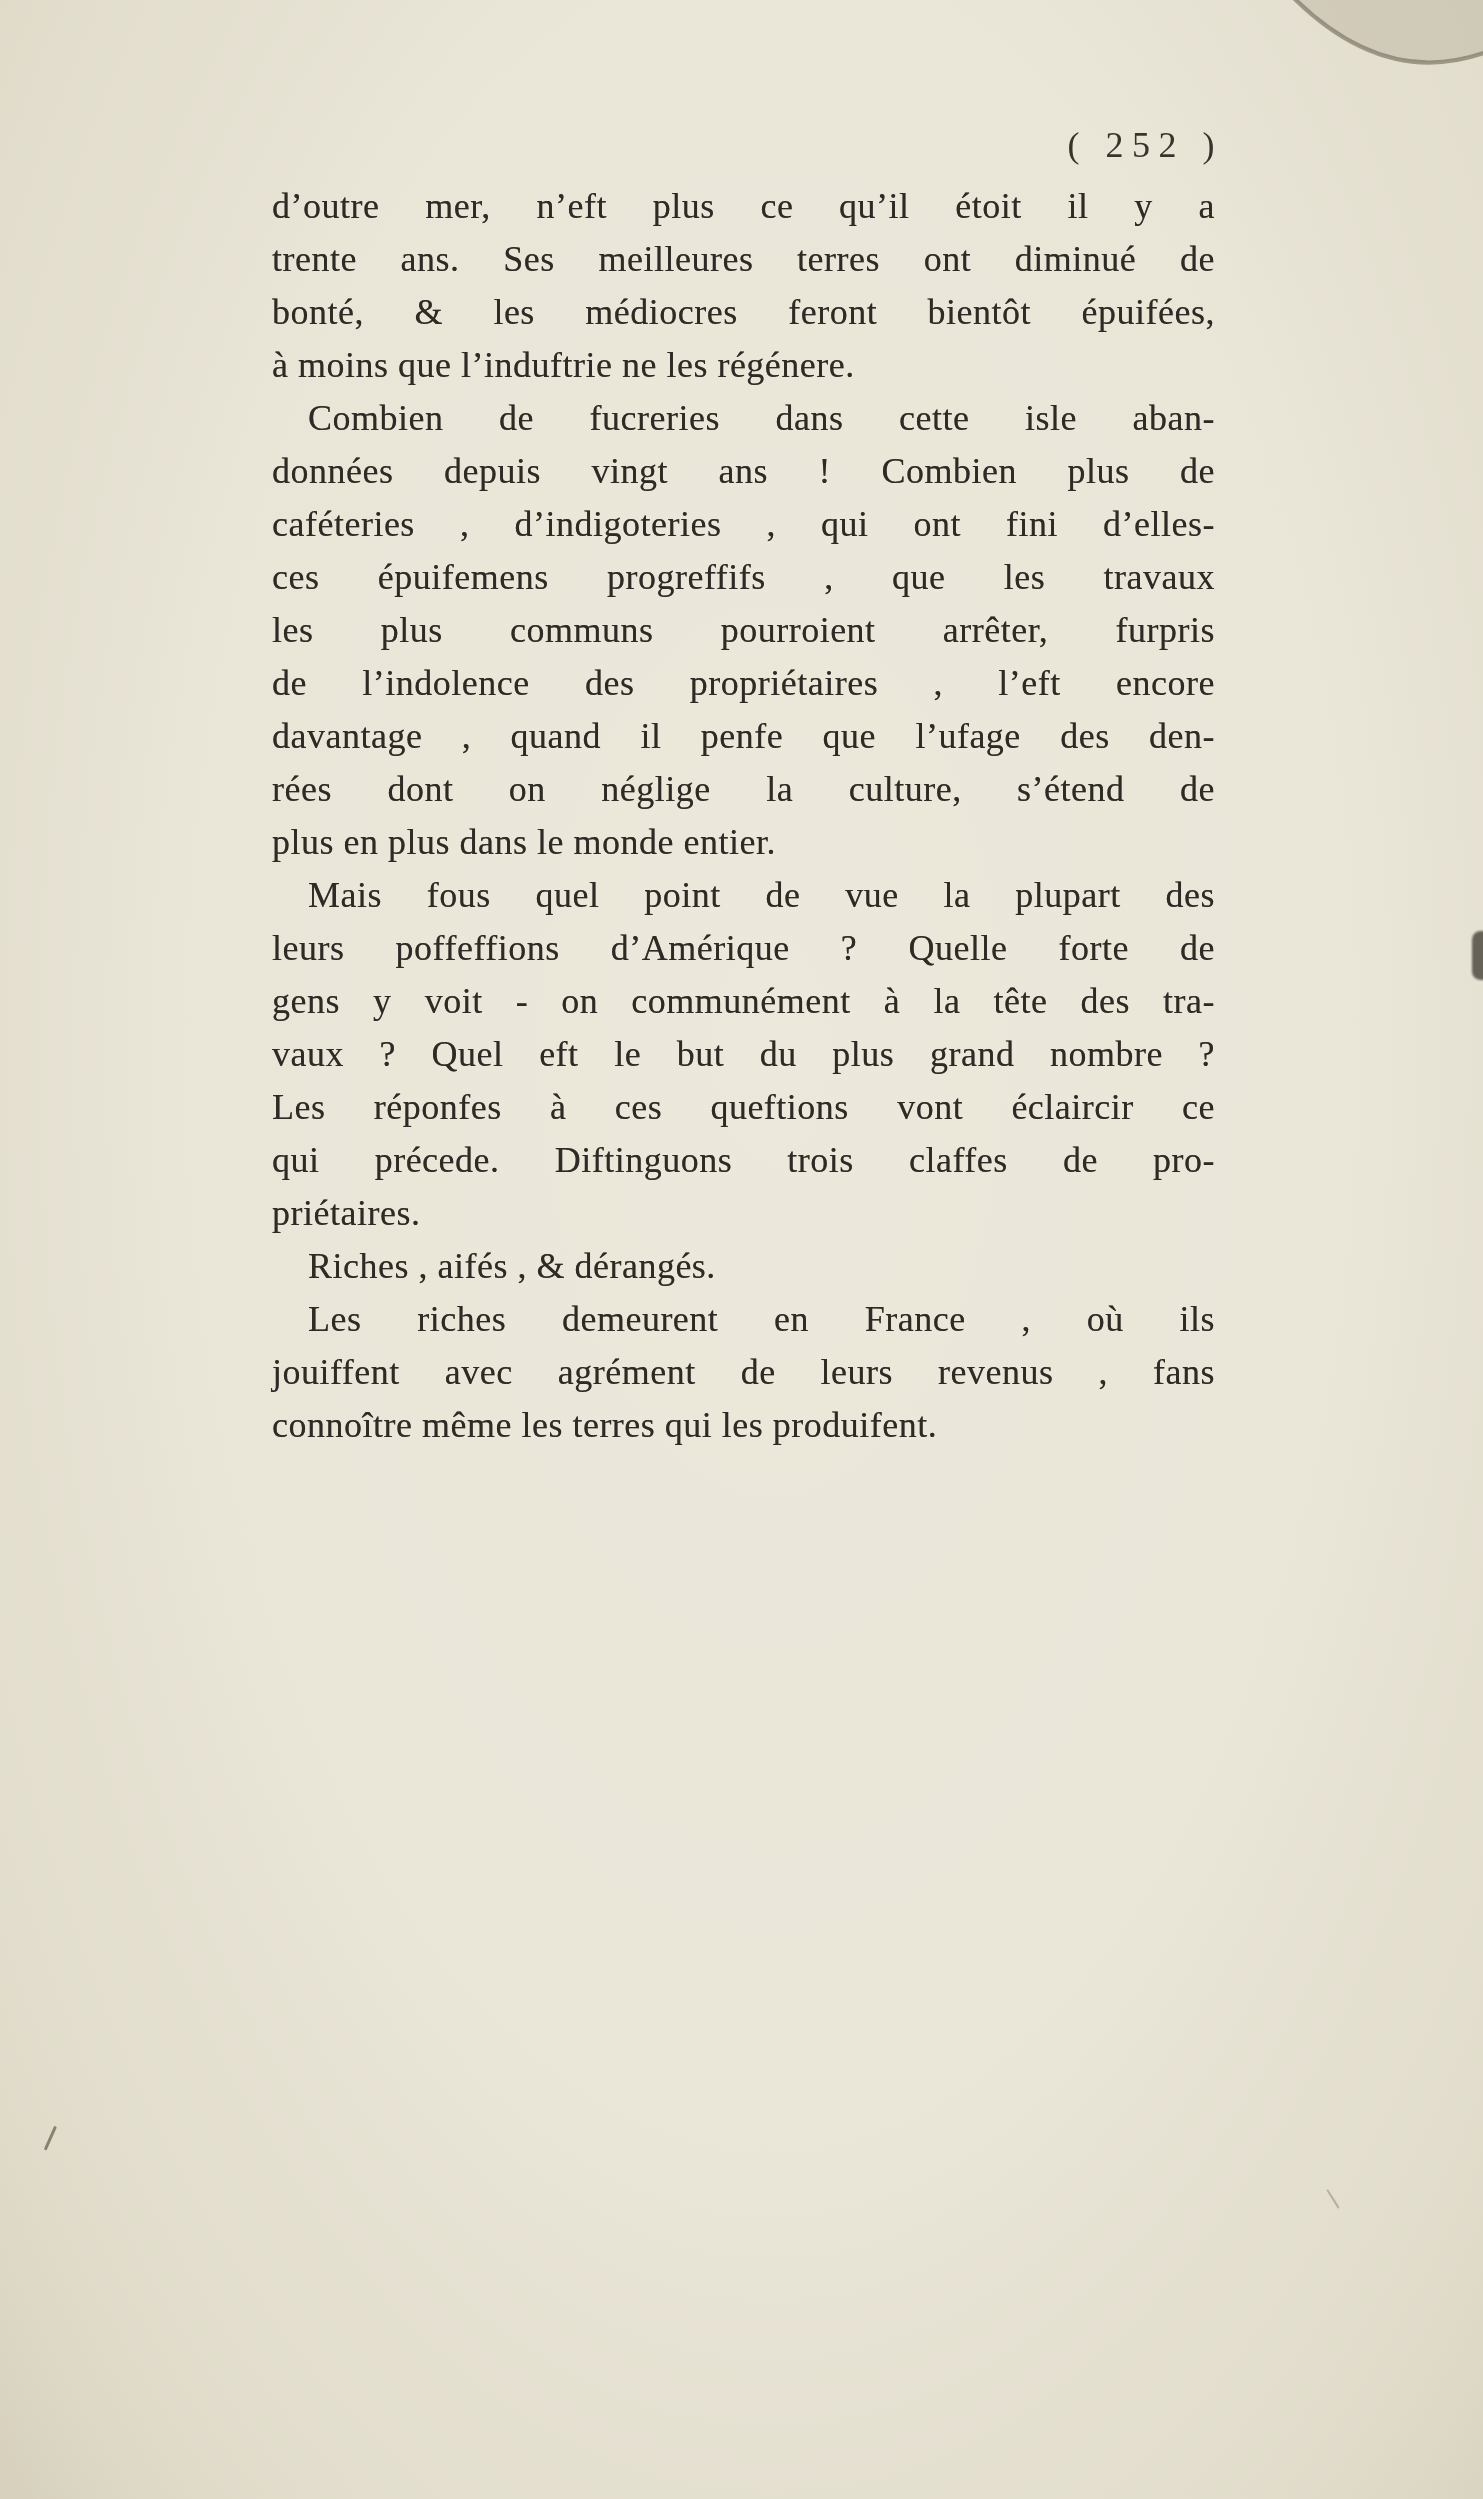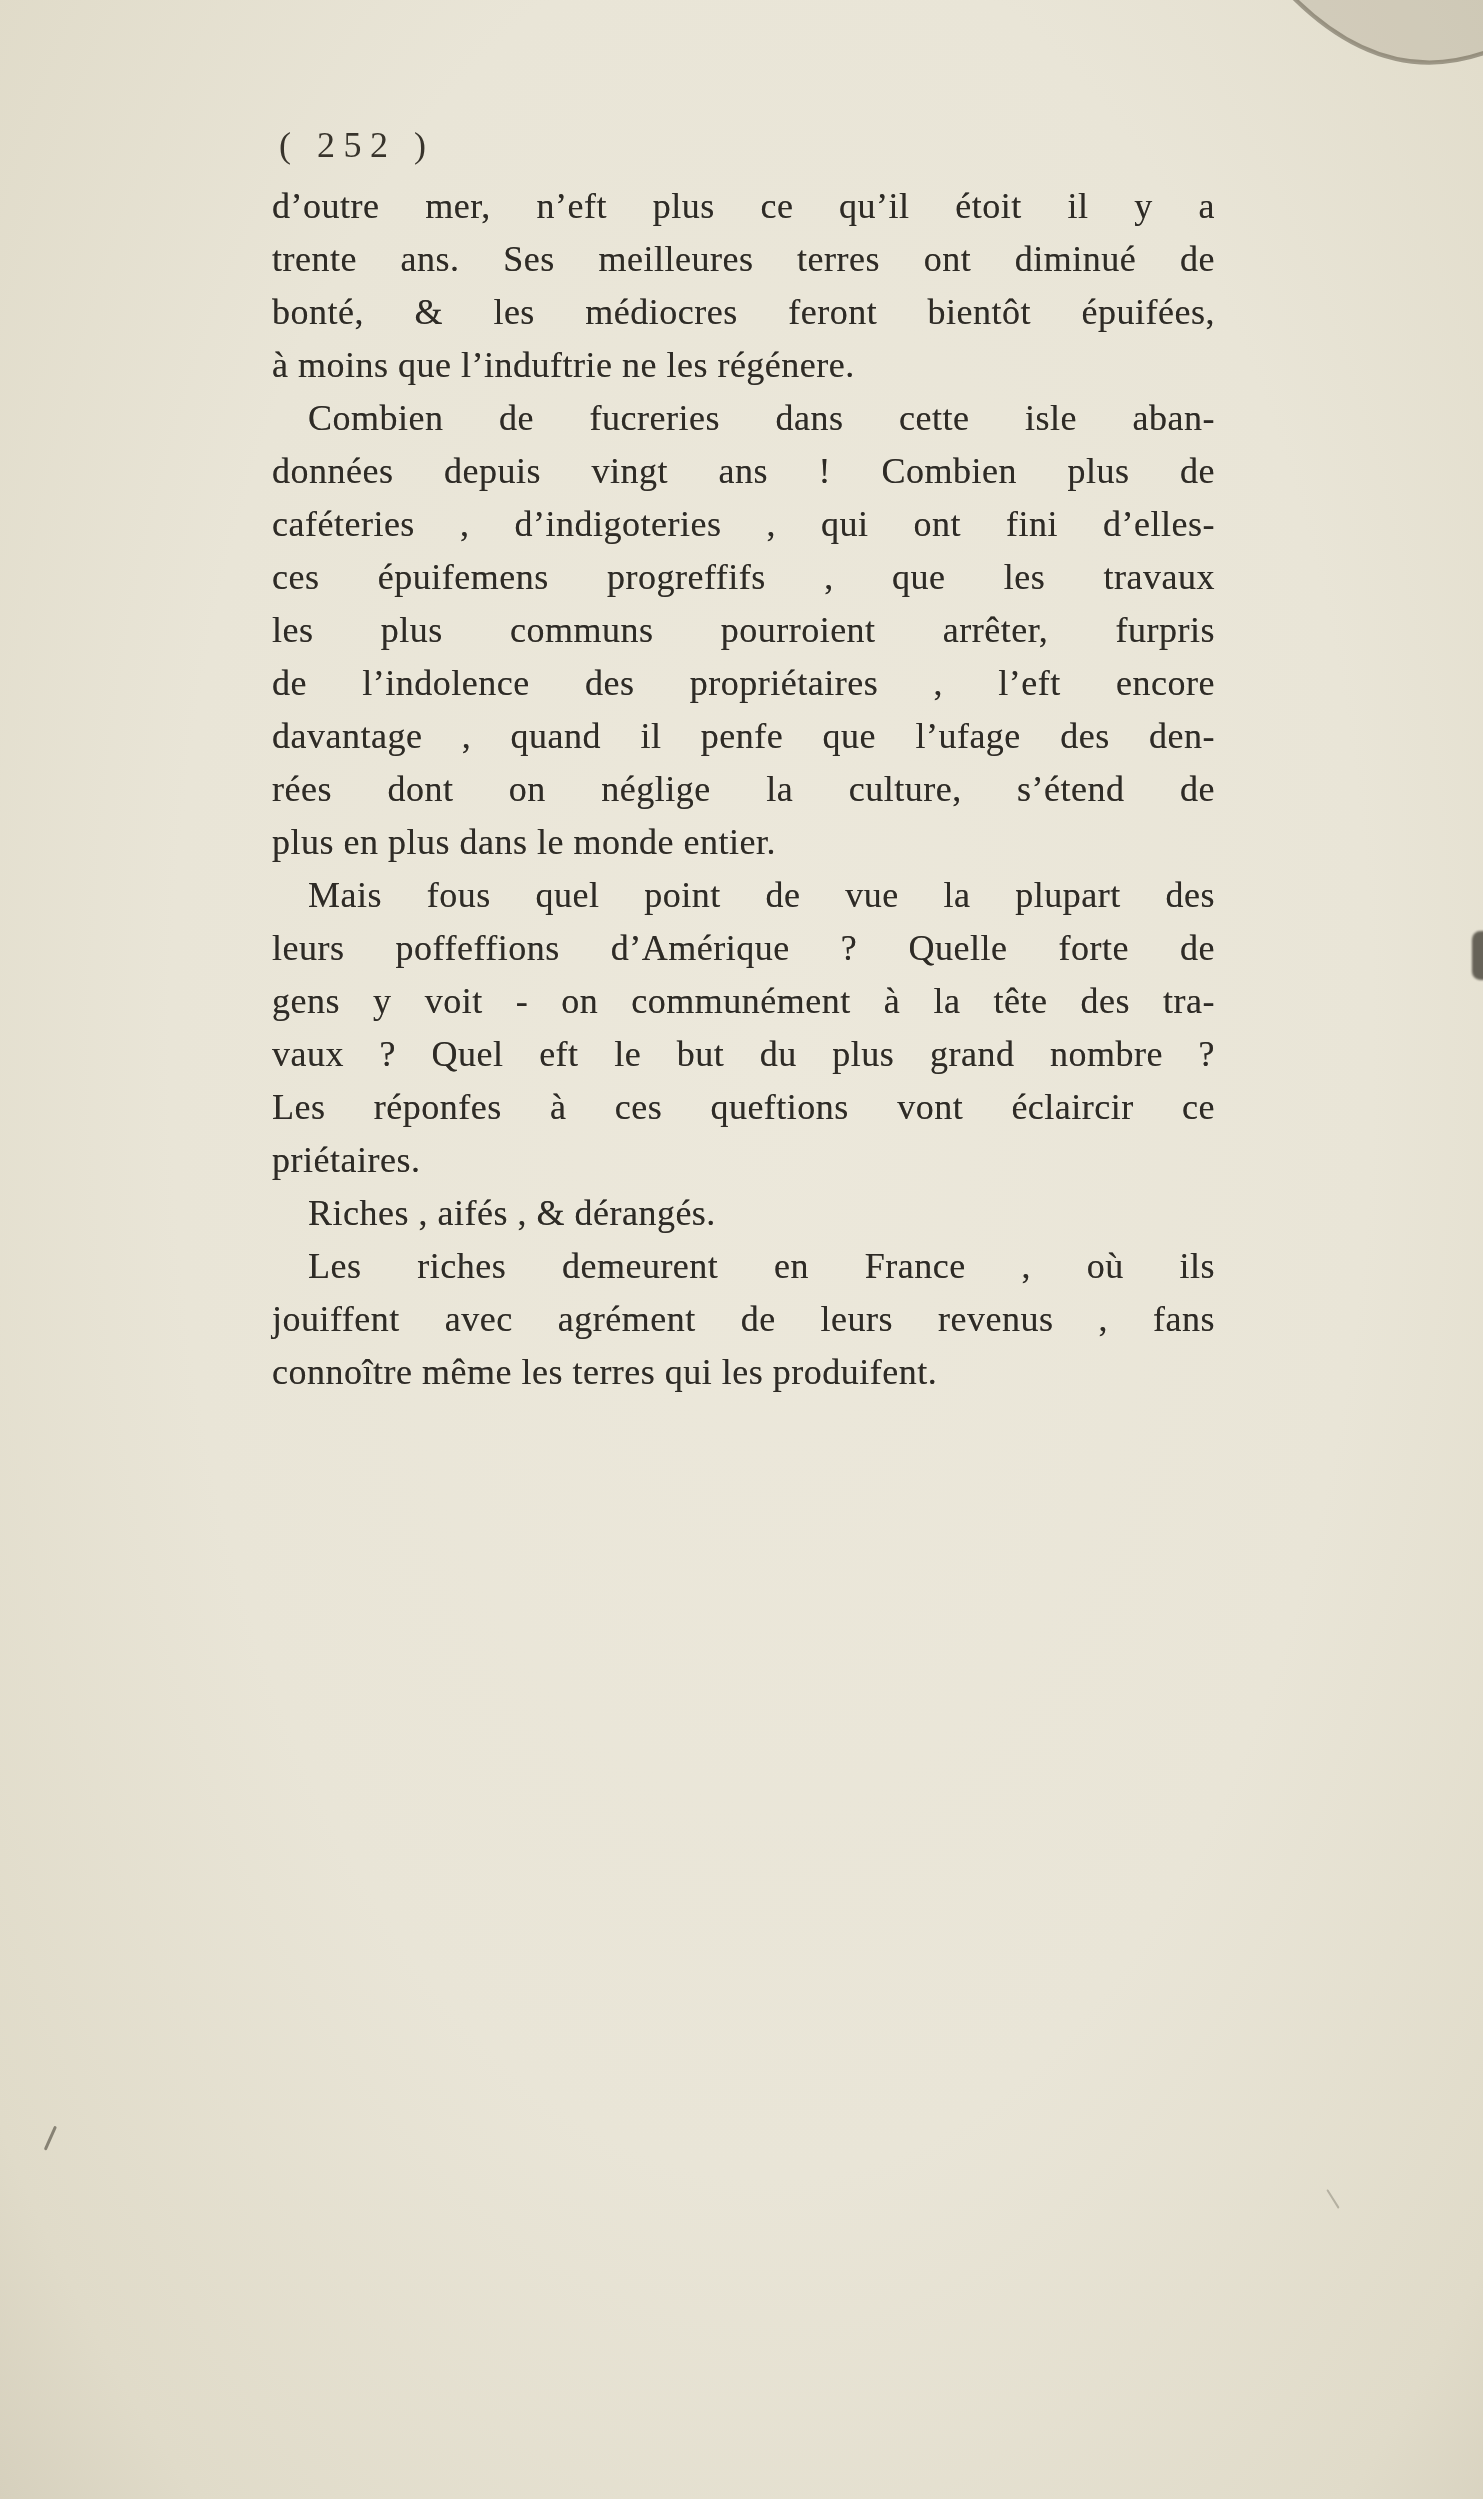--- a/index.html
+++ b/index.html
@@ -16,21 +16,21 @@
       radial-gradient(ellipse at 52% 42%, #ece8db 0%, #e9e5d7 55%, #e0dbc9 88%, #d6d0bd 100%);
     overflow: hidden;
     font-family: "Liberation Serif", "DejaVu Serif", serif;
     color: #2e2b26;
   }
   .page-number {
     position: absolute;
     top: 124px;
     left: 279px;
     width: 944px;
-    text-align: left;
+    text-align: right;
     font-size: 36px;
     letter-spacing: 8.5px;
     color: #38342c;
   }
   .text-block {
     position: absolute;
     top: 180px;
     left: 272px;
     width: 943px;
     font-size: 36px;
@@ -110,20 +110,21 @@
     <div class="line">les plus communs pourroient arrêter, furpris</div>
     <div class="line">de l’indolence des propriétaires , l’eft encore</div>
     <div class="line">davantage , quand il penfe que l’ufage des den-</div>
     <div class="line">rées dont on néglige la culture, s’étend de</div>
     <div class="line pend">plus en plus dans le monde entier.</div>
     <div class="line indent">Mais fous quel point de vue la plupart des</div>
     <div class="line">leurs poffeffions d’Amérique ? Quelle forte de</div>
     <div class="line">gens y voit - on communément à la tête des tra-</div>
     <div class="line">vaux ? Quel eft le but du plus grand nombre ?</div>
     <div class="line">Les réponfes à ces queftions vont éclaircir ce</div>
+    <div class="line">qui précede. Diftinguons trois claffes de pro-</div>
     <div class="line pend">priétaires.</div>
     <div class="line indent pend">Riches , aifés , &amp; dérangés.</div>
     <div class="line indent">Les riches demeurent en France , où ils</div>
     <div class="line">jouiffent avec agrément de leurs revenus , fans</div>
     <div class="line pend">connoître même les terres qui les produifent.</div>
   </div>
 
   <svg class="corner-curl" viewBox="0 0 270 150">
     <path d="M40,-8 Q150,105 272,62" fill="none" stroke="rgba(72,64,49,0.45)" stroke-width="5" stroke-linecap="round"></path>
     <path d="M40,-8 Q150,105 272,62 L272,-8 Z" fill="rgba(120,110,88,0.18)"></path>

